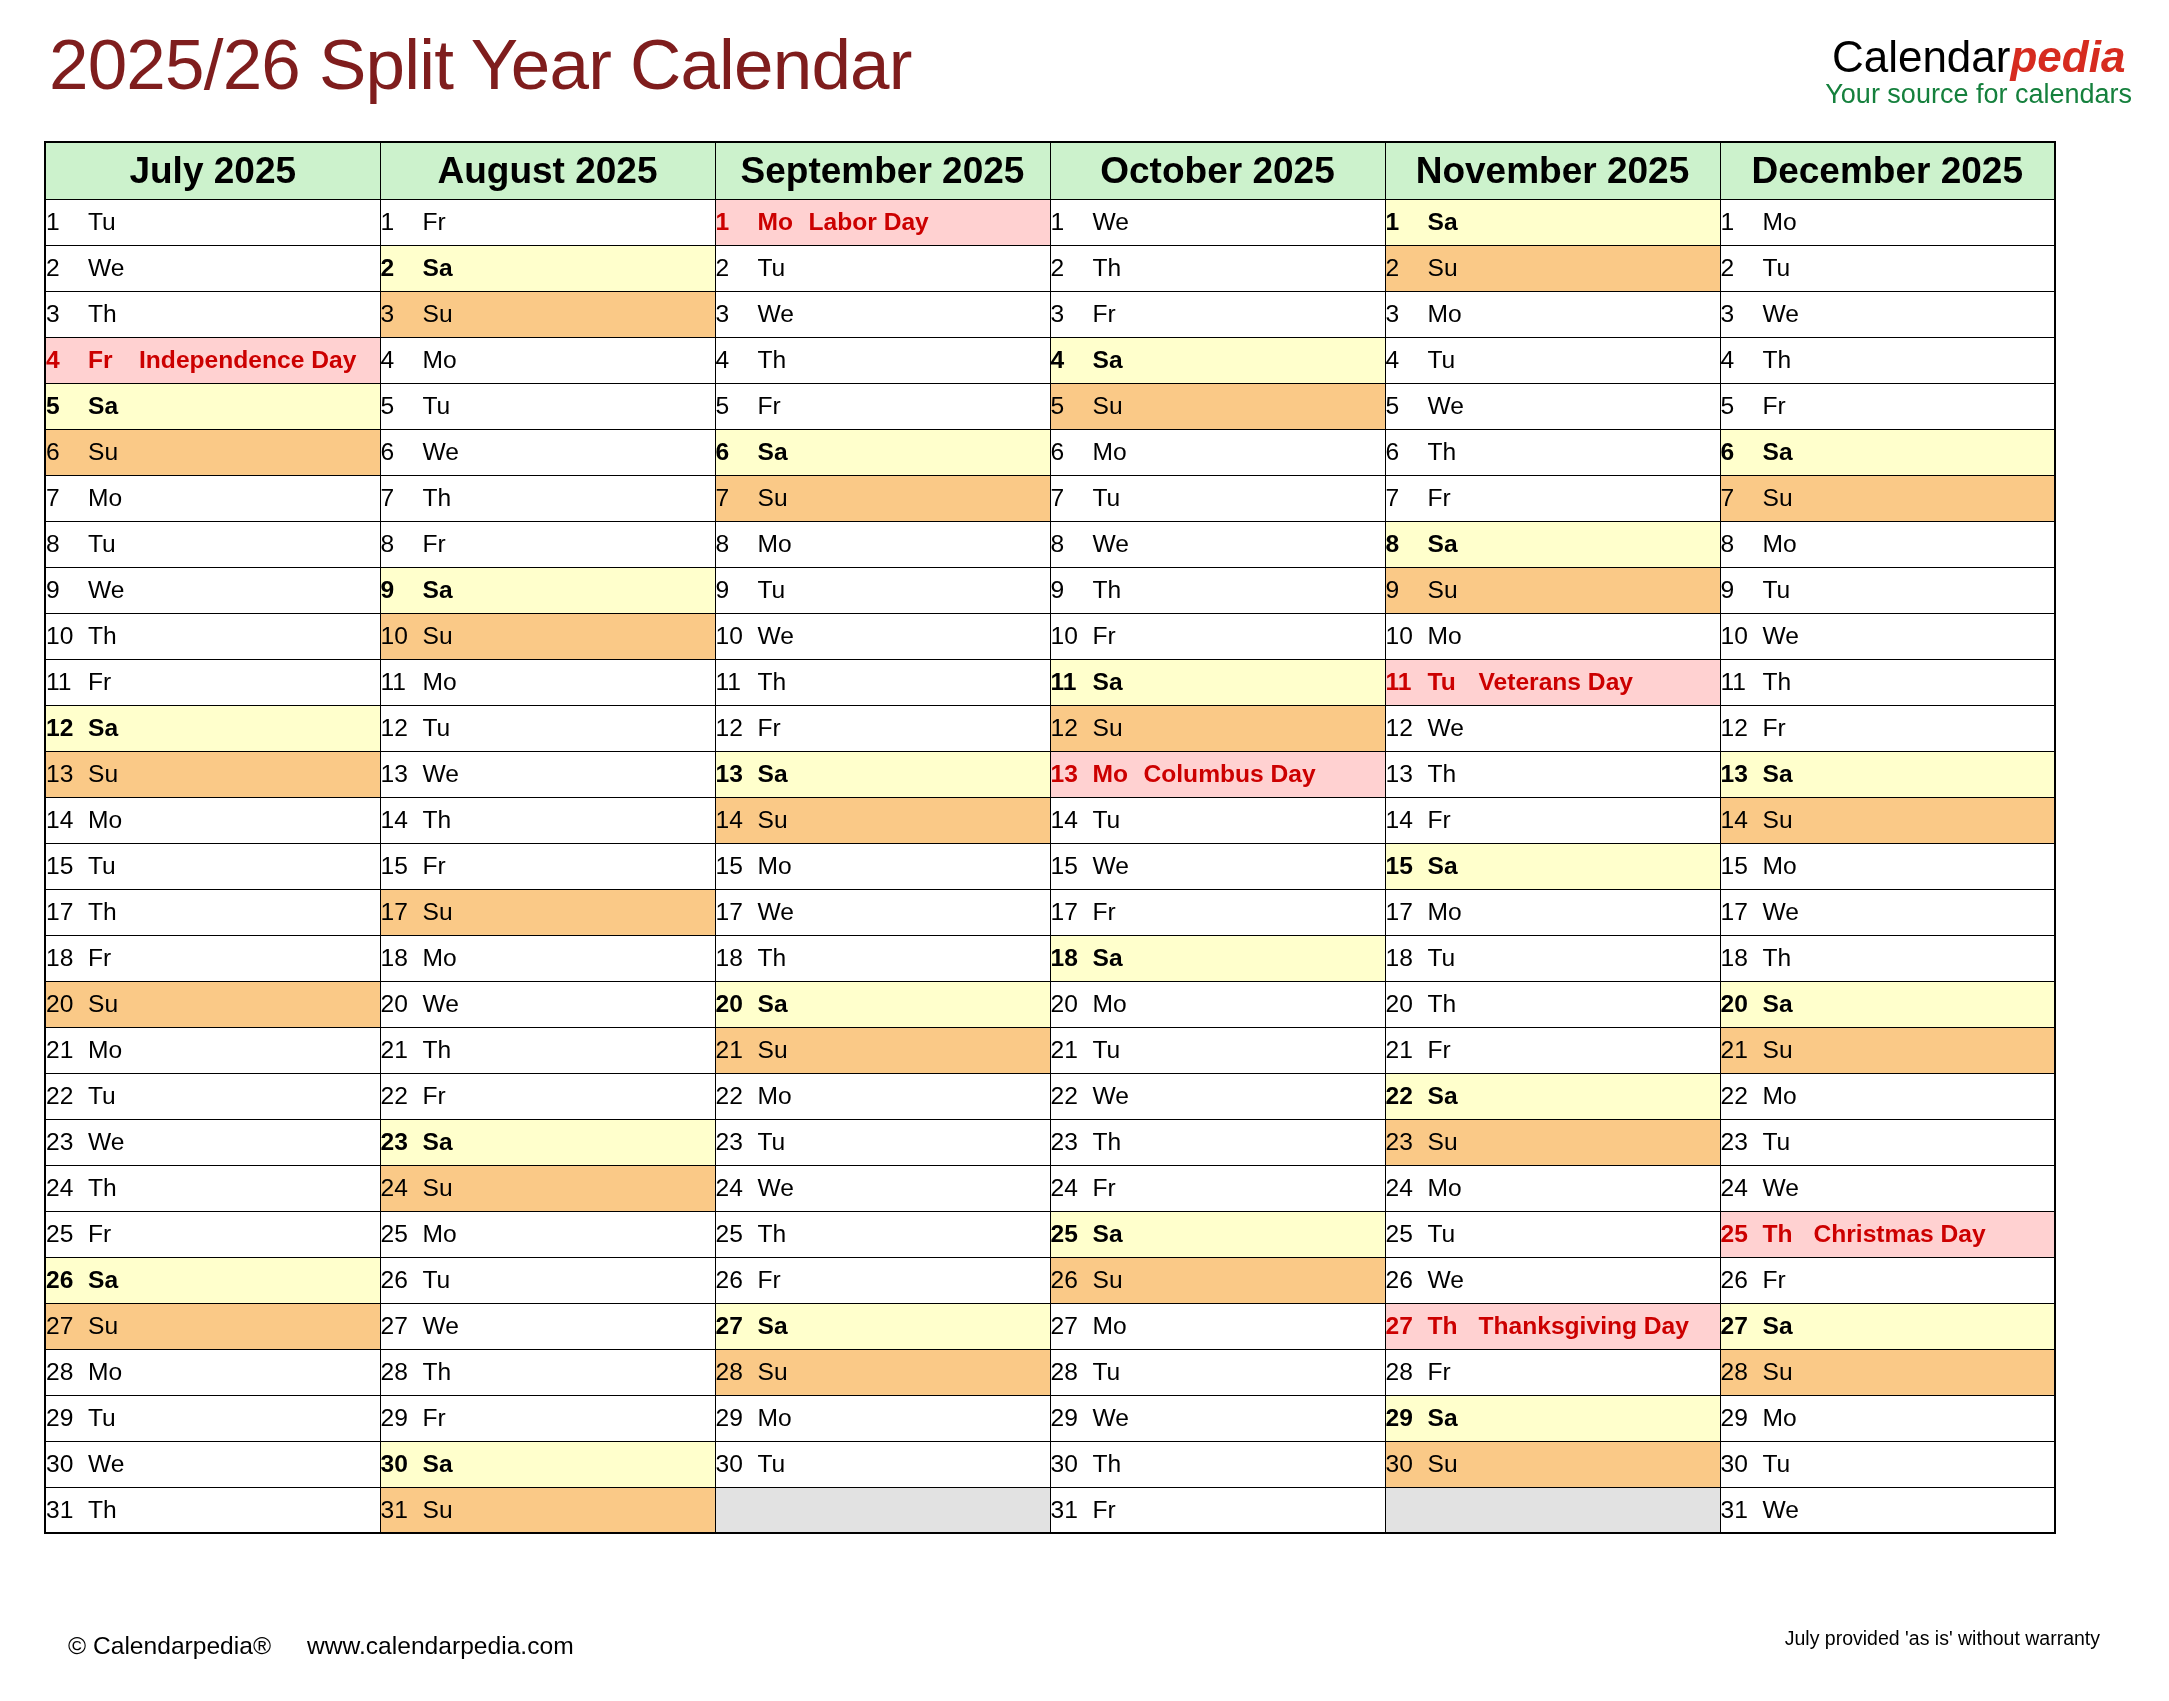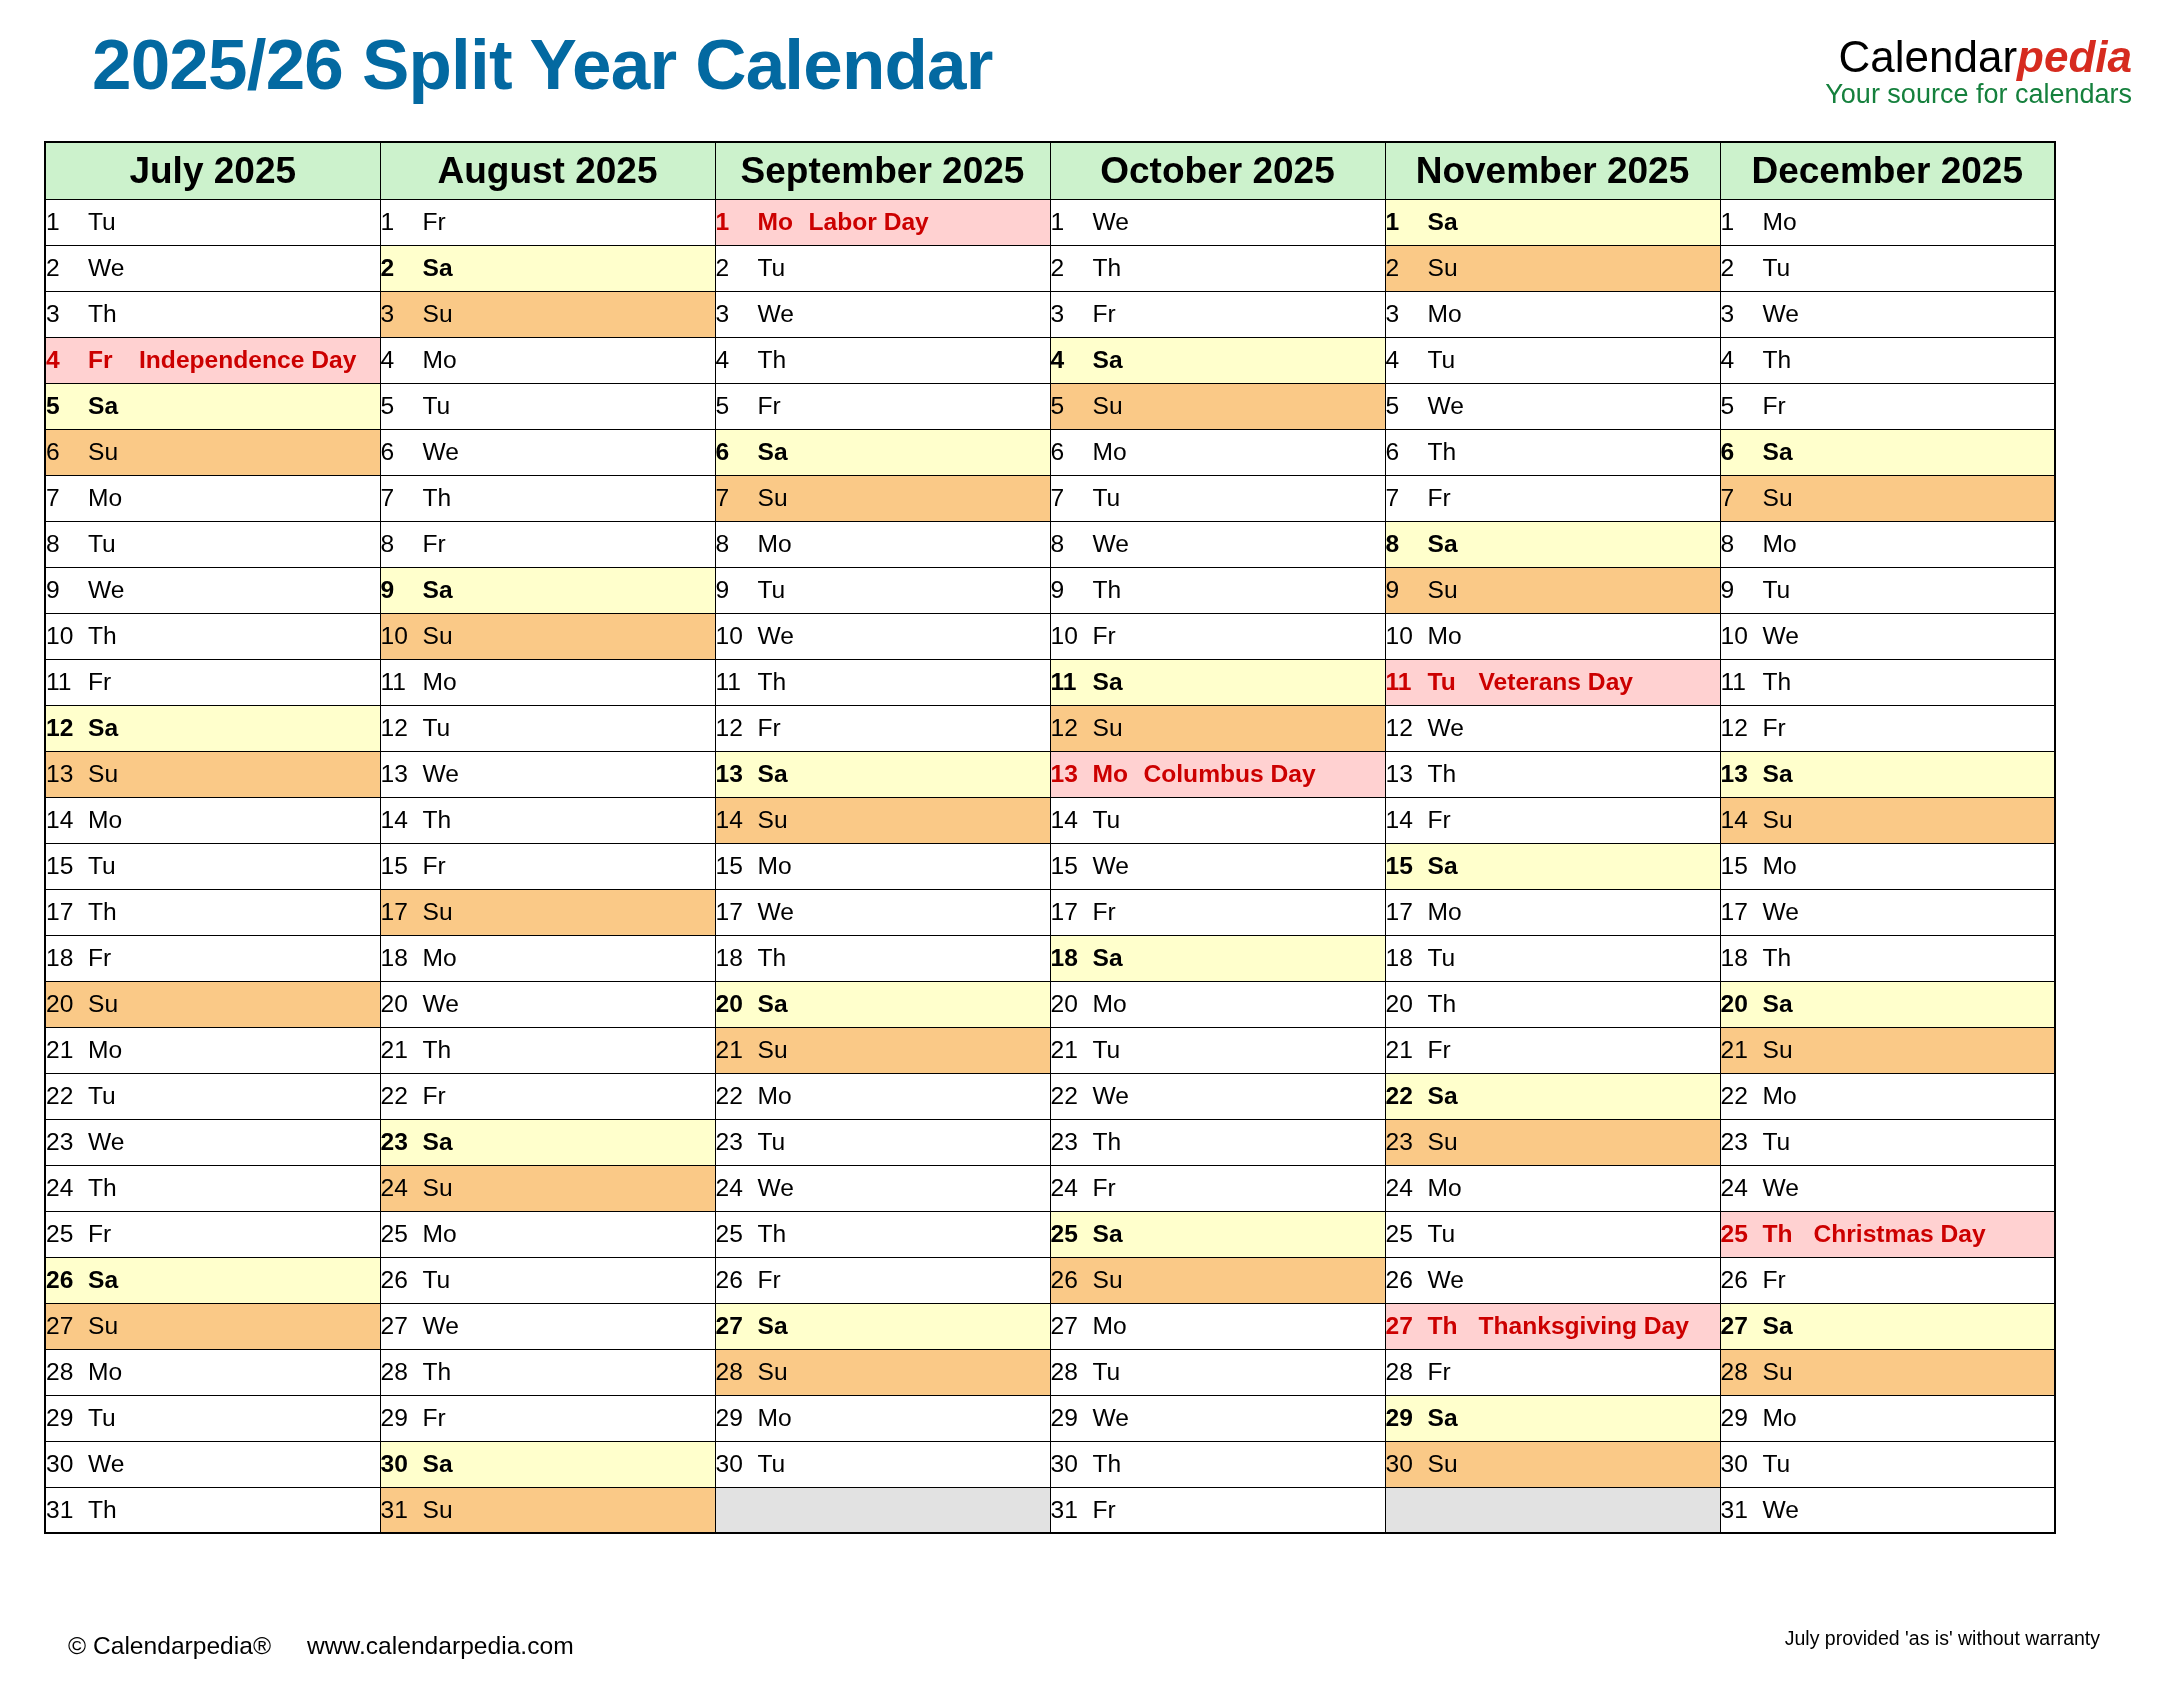--- a/index.html
+++ b/index.html
@@ -14,31 +14,30 @@
     height: 1702px;
     overflow: hidden;
   }
 
   
   .page-title {
     position: absolute;
     left: 49px;
     top: 24px;
     font-size: 71px;
-    font-weight: bold;
-    color: #0369a1;
+    font-weight: normal;
+    color: #7f1d1d;
     letter-spacing: -0.8px;
     white-space: nowrap;
-    margin-left: 43px;
   }
   .brand {
     position: absolute;
     top: 32px;
     right: 38px;
-    text-align: right;
+    text-align: center;
     white-space: nowrap;
   }
   .brand-line {
     font-size: 44px;
     line-height: 49px;
     color: #000;
   }
   .brand-red {
     color: var(--logo-red, #d62b1f);
     font-weight: bold;

